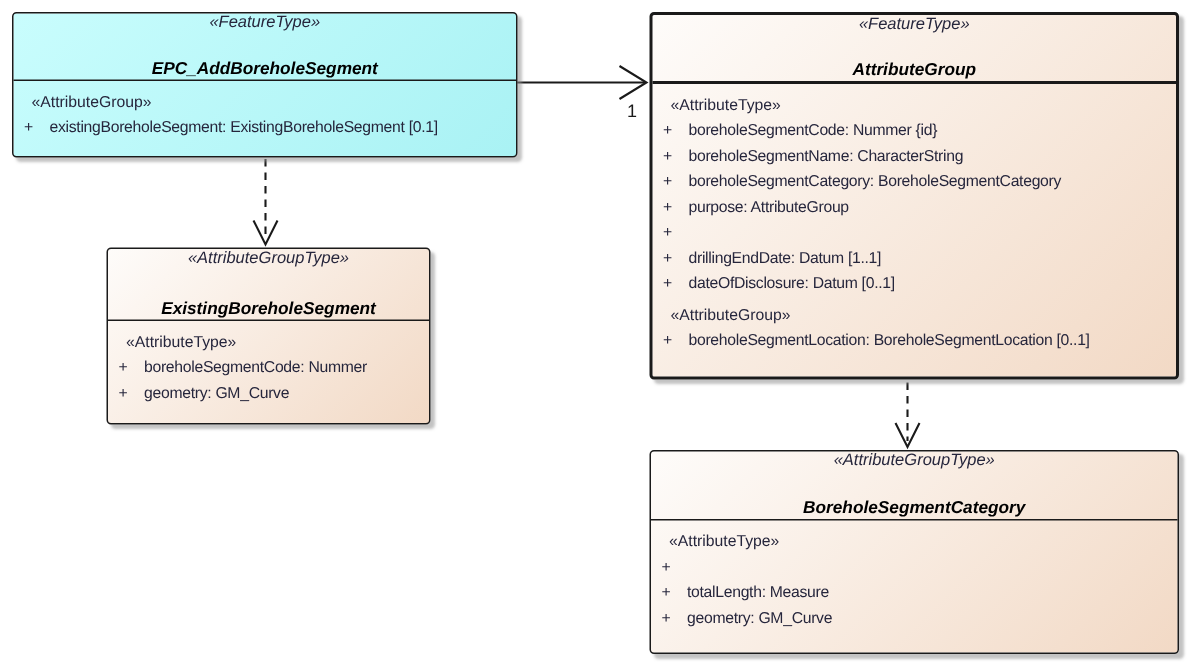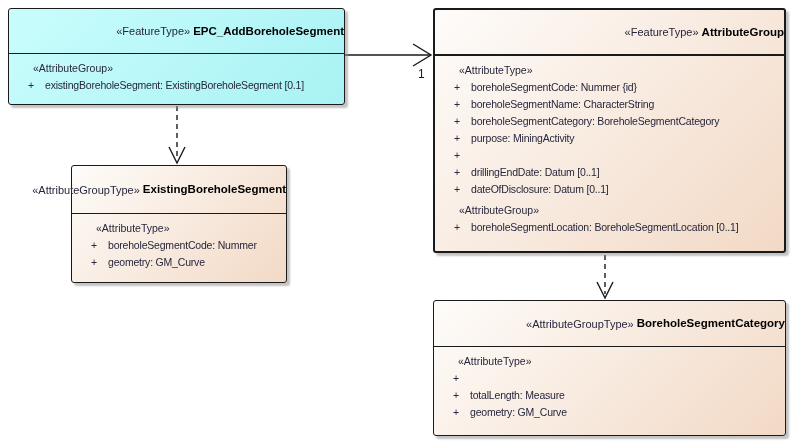--- a/index.html
+++ b/index.html
@@ -8,27 +8,27 @@
     font-family:"Liberation Sans","DejaVu Sans",sans-serif;color:#26263c;
   }
   .uml-class{
     position:absolute;border:1px solid #1a1a1a;border-radius:3px;
     box-shadow:3px 3px 2px rgba(145,145,145,0.55);
     box-sizing:border-box;background:linear-gradient(135deg,#fefcfa 0%,#f2d9c5 100%);
   }
   .uml-class.cyan{background:linear-gradient(135deg,#c9fdfd 0%,#a9f2f4 100%);}
   .uml-class.thick{border-width:2px;}
   .cls-header{
-    display:flex;flex-direction:row;align-items:center;justify-content:flex-end;
-    gap:3px;border-bottom:1px solid #1a1a1a;box-sizing:border-box;
+    display:flex;flex-direction:column;align-items:center;justify-content:space-between;
+    gap:3px;border-bottom:1px solid #1a1a1a;box-sizing:border-box;font-style:italic;
   }
   .uml-class.thick .cls-header{border-bottom-width:2px;}
   .stereotype{font-size:11px;line-height:12px;color:#26263c;}
   .cls-name{font-size:11.5px;line-height:13px;font-weight:bold;color:#000000;}
-  .cls-body{padding-top:6px;box-sizing:border-box;margin-left:12px;}
+  .cls-body{padding-top:6px;box-sizing:border-box;}
   .sec-label{font-size:10.5px;line-height:17px;padding-left:12px;white-space:nowrap;}
   .sec-label:not(:first-child){margin-top:4px;}
   .attr-row{display:flex;font-size:10.5px;line-height:17px;letter-spacing:-0.2px;white-space:nowrap;}
   .vis{width:17px;padding-left:7px;flex:none;}
   .attr-text{flex:none;}
   
   .c0{left:8px;top:8px;width:337px;height:97px;}
   .c0 .cls-header{height:45px;}
   .c1{left:433px;top:8px;width:353px;height:245px;}
   .c1 .cls-header{height:46px;}
@@ -85,28 +85,28 @@
         <div class="attr-row">
           <span class="vis">+</span>
           <span class="attr-text">boreholeSegmentName: CharacterString</span>
         </div>
         <div class="attr-row">
           <span class="vis">+</span>
           <span class="attr-text">boreholeSegmentCategory: BoreholeSegmentCategory</span>
         </div>
         <div class="attr-row">
           <span class="vis">+</span>
-          <span class="attr-text">purpose: MiningActivity</span>
+          <span class="attr-text">purpose: AttributeGroup</span>
         </div>
         <div class="attr-row">
           <span class="vis">+</span>
         </div>
         <div class="attr-row">
           <span class="vis">+</span>
-          <span class="attr-text">drillingEndDate: Datum [0..1]</span>
+          <span class="attr-text">drillingEndDate: Datum [1..1]</span>
         </div>
         <div class="attr-row">
           <span class="vis">+</span>
           <span class="attr-text">dateOfDisclosure: Datum [0..1]</span>
         </div>
         <div class="sec-label">«AttributeGroup»</div>
         <div class="attr-row">
           <span class="vis">+</span>
           <span class="attr-text">boreholeSegmentLocation: BoreholeSegmentLocation [0..1]</span>
         </div>

